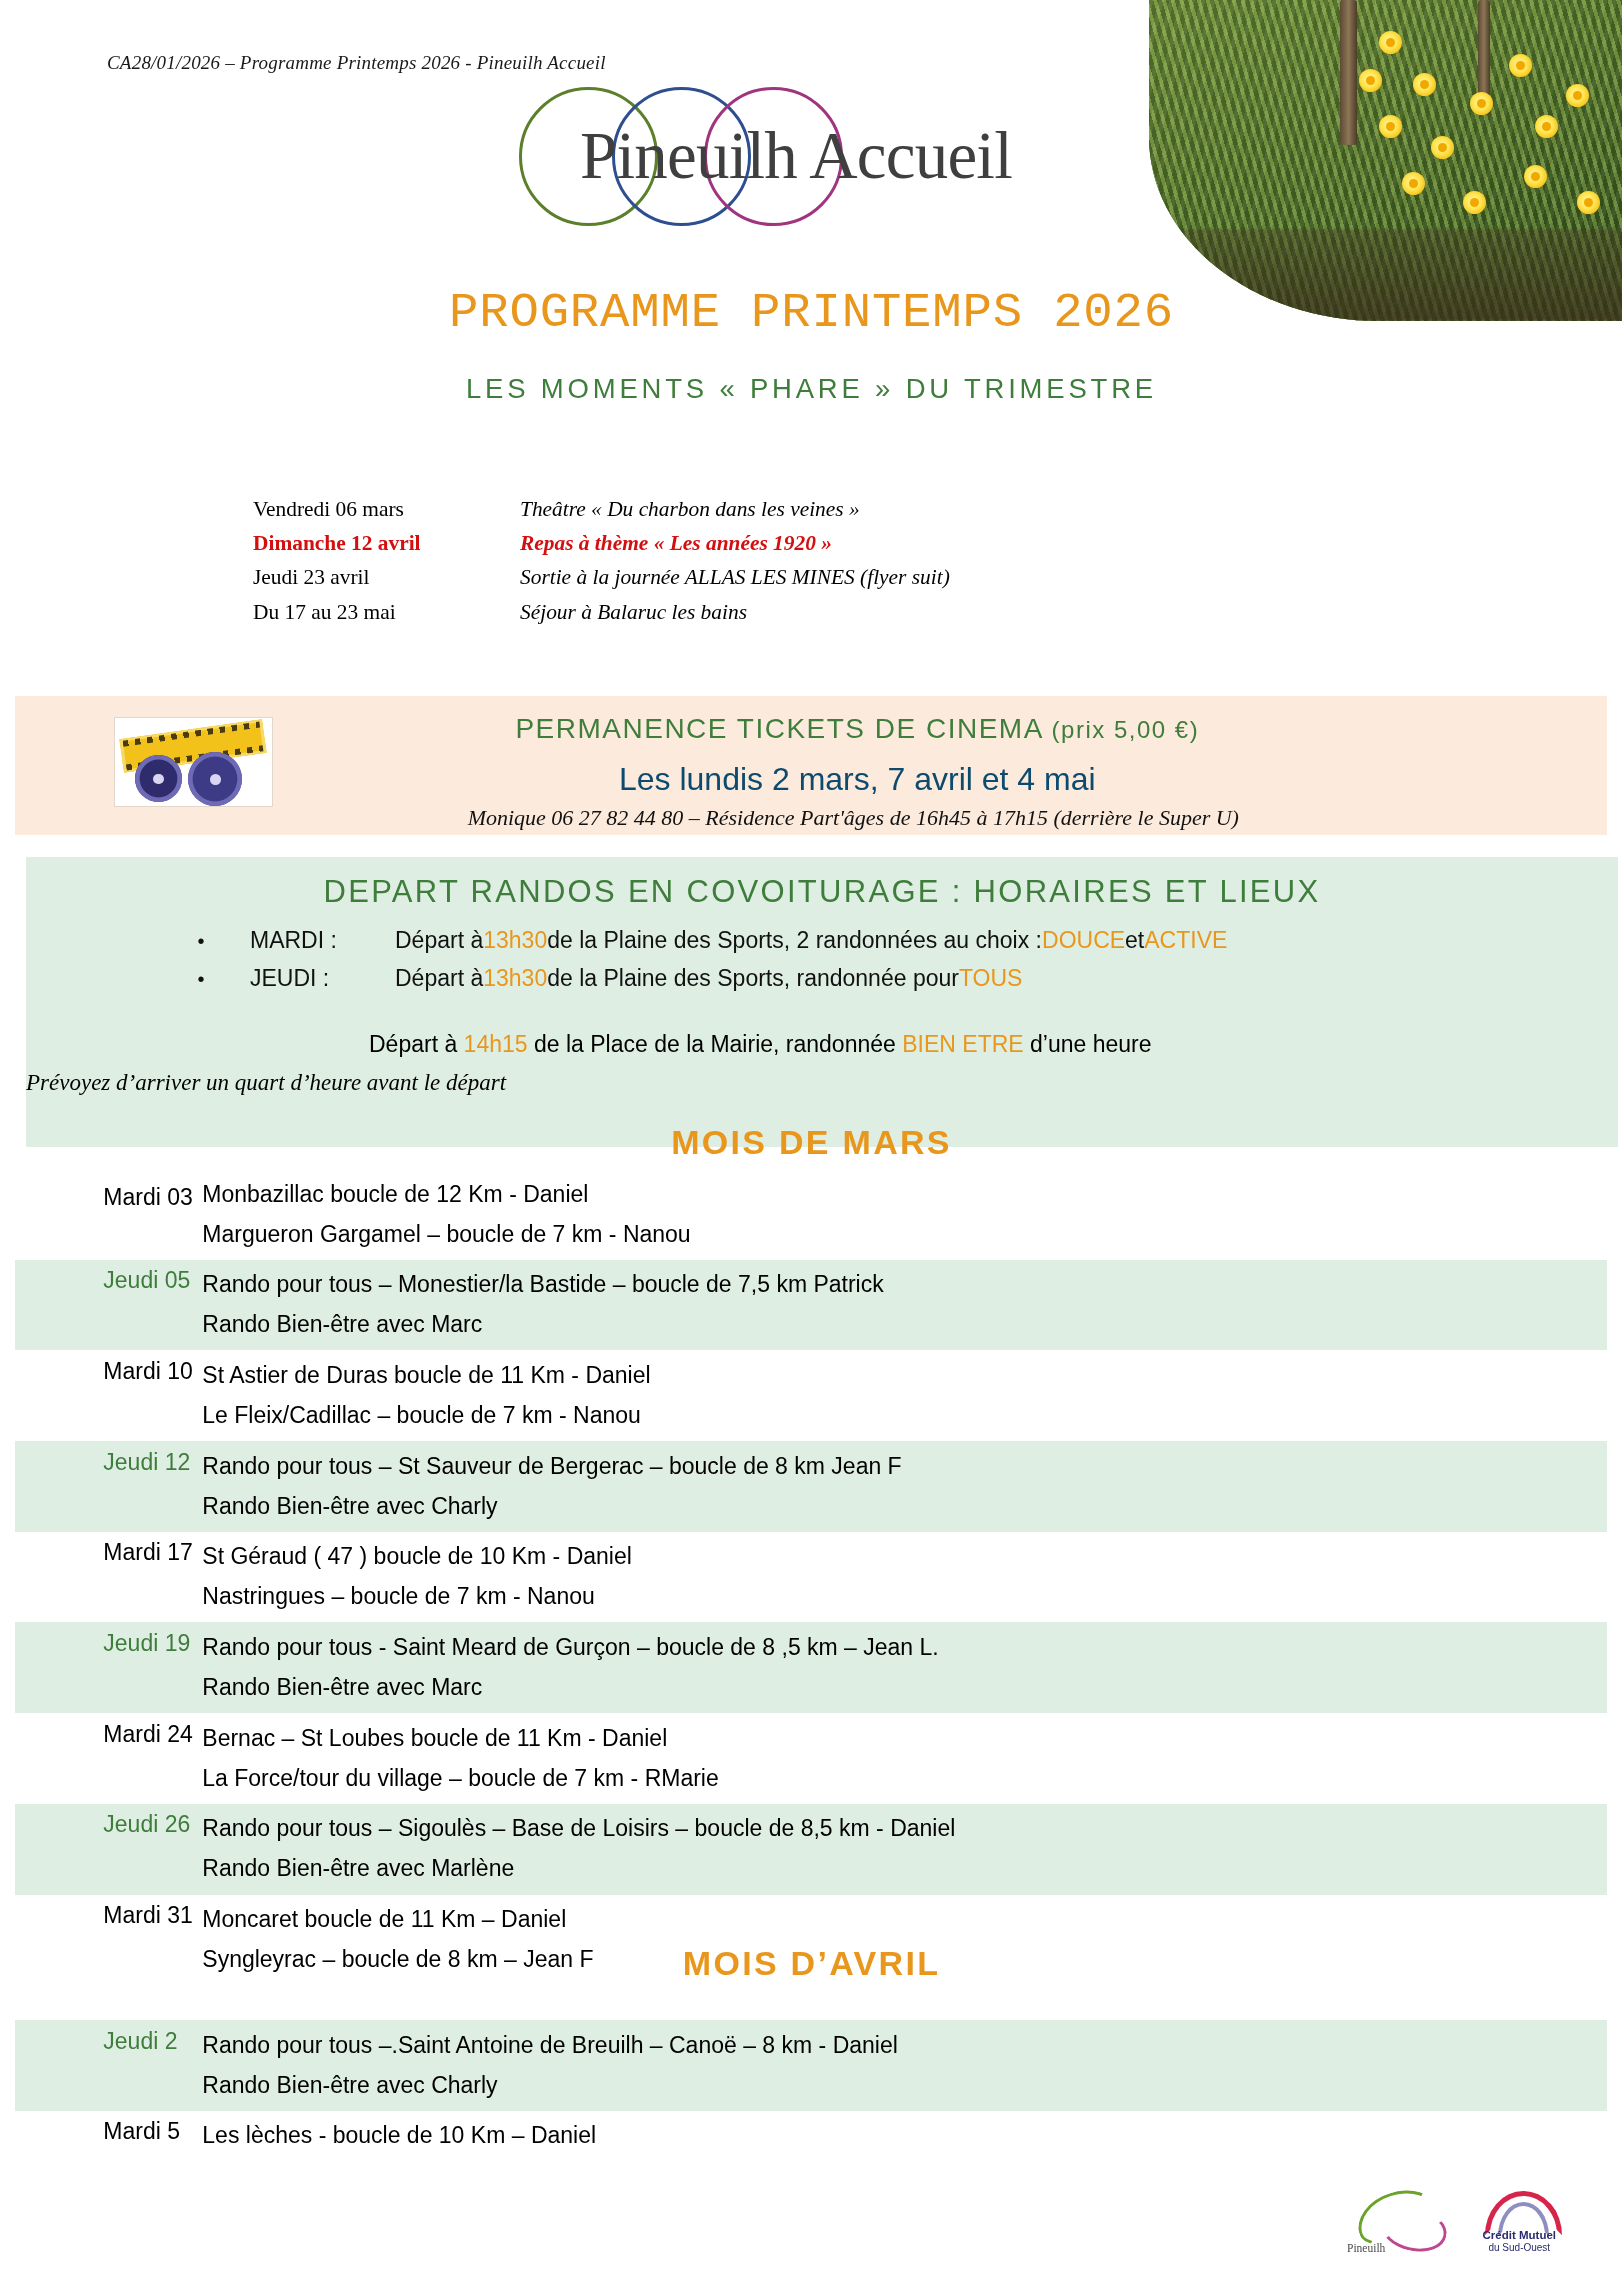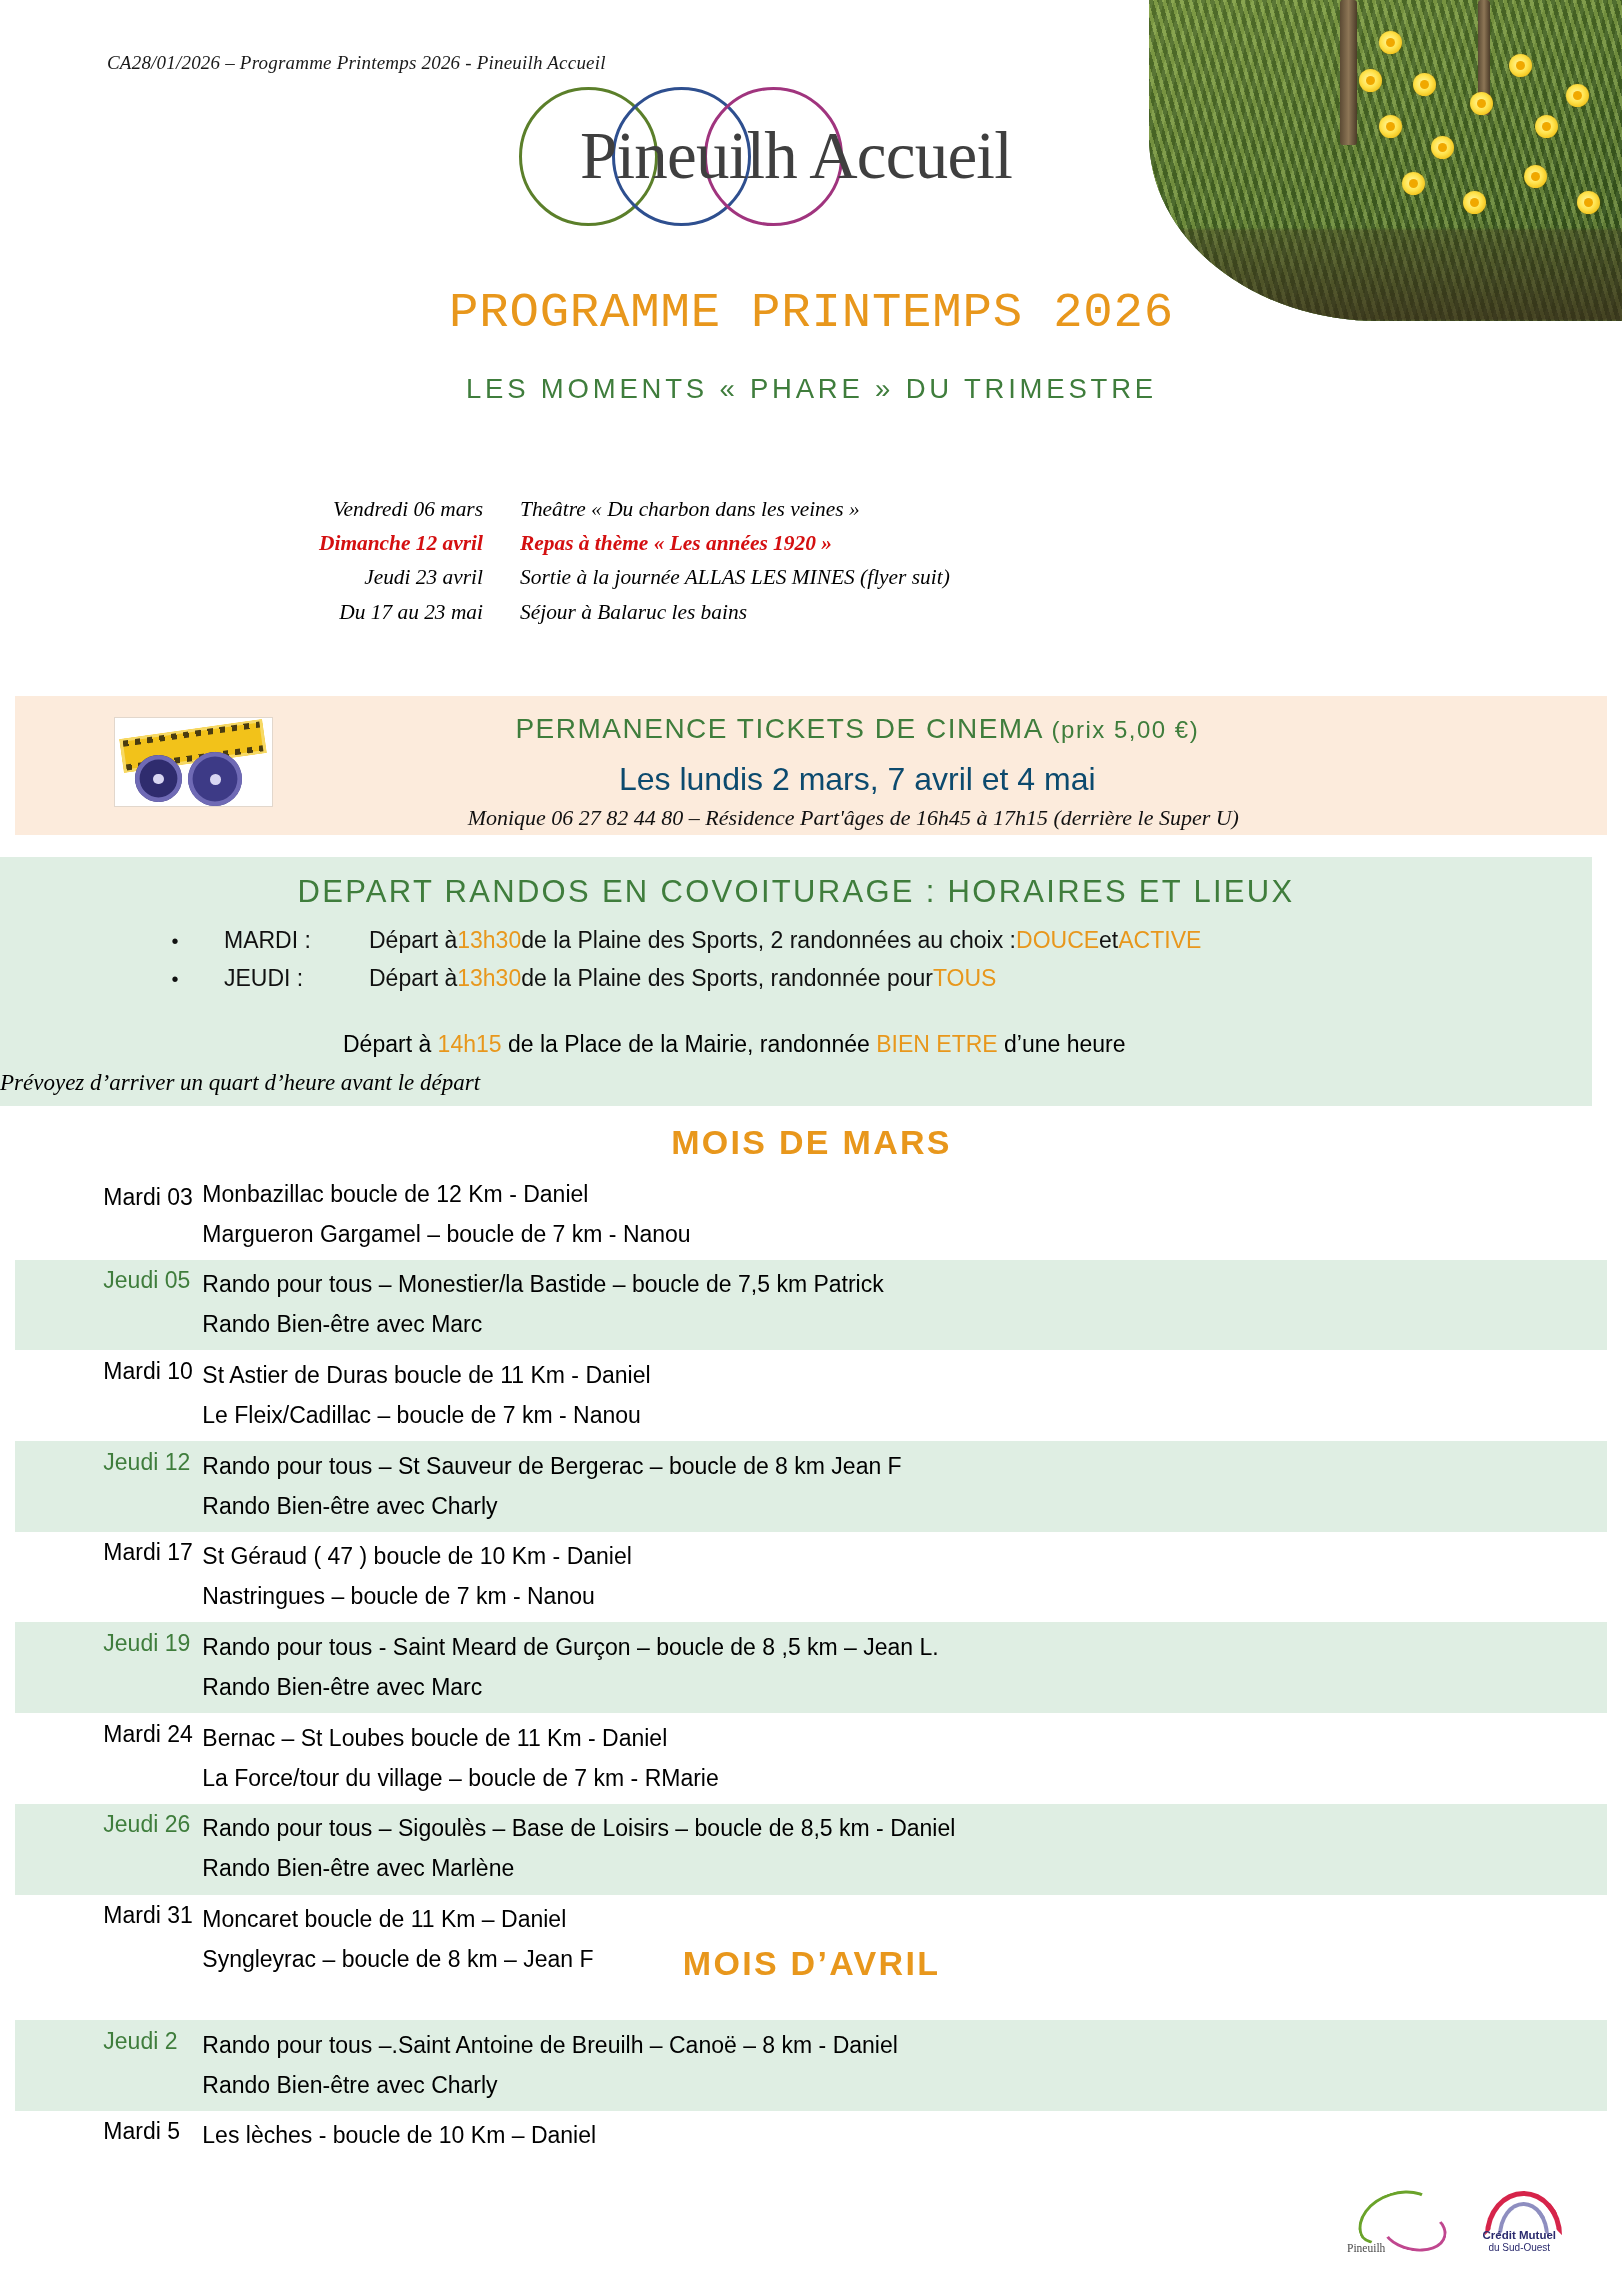--- a/index.html
+++ b/index.html
@@ -139,23 +139,22 @@
     font-family: "Liberation Serif", serif;
     font-size: 21.4px;
   }
   .highlights .row {
     display: flex;
     align-items: baseline;
     margin-bottom: 9.2px;
   }
   .highlights .date {
     width: 230px;
-    text-align: right;
+    text-align: left;
     padding-right: 37px;
-    font-style: italic;
     white-space: nowrap;
   }
   .highlights .desc {
     font-style: italic;
     white-space: nowrap;
   }
   .red {
     color: #d40f10;
     font-weight: bold;
   }
@@ -244,24 +243,24 @@
     padding-left: 84px;
     font-family: "Liberation Serif", serif;
     font-style: italic;
     font-size: 22px;
     color: #111111;
   }
 
   
   .depart {
     position: absolute;
-    left: 0;
+    left: 26px;
     top: 857px;
     width: 1592px;
-    height: 249px;
+    height: 290px;
     background: #dfeee3;
   }
   .depart-title {
     position: absolute;
     left: 0; right: 0;
     top: 17px;
     text-align: center;
     font-size: 31px;
     color: #3f7d3c;
     letter-spacing: 2.3px;

